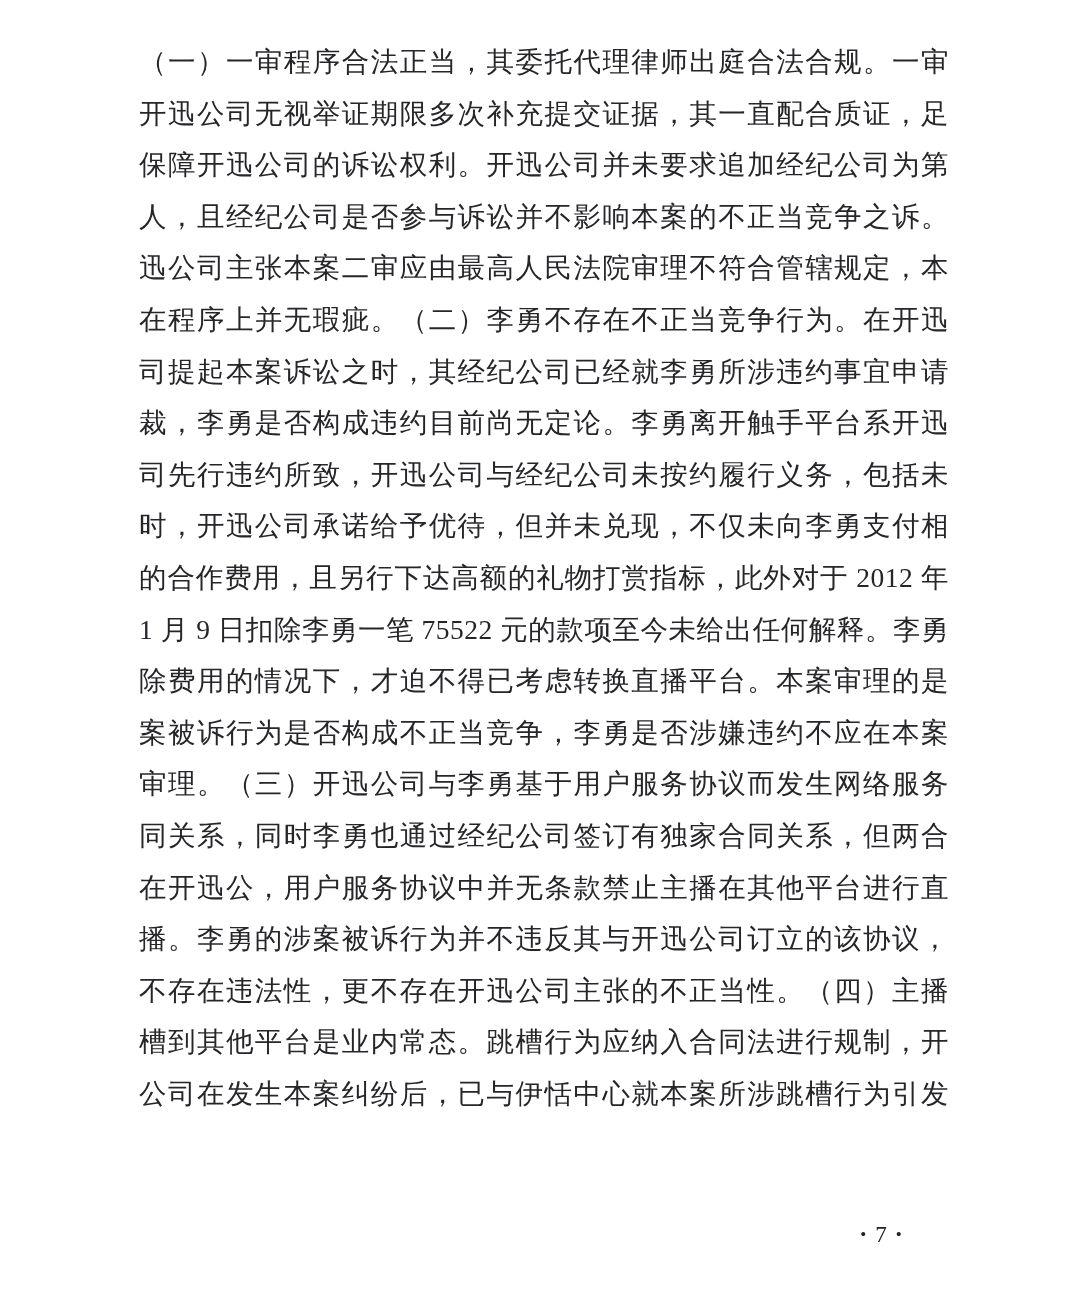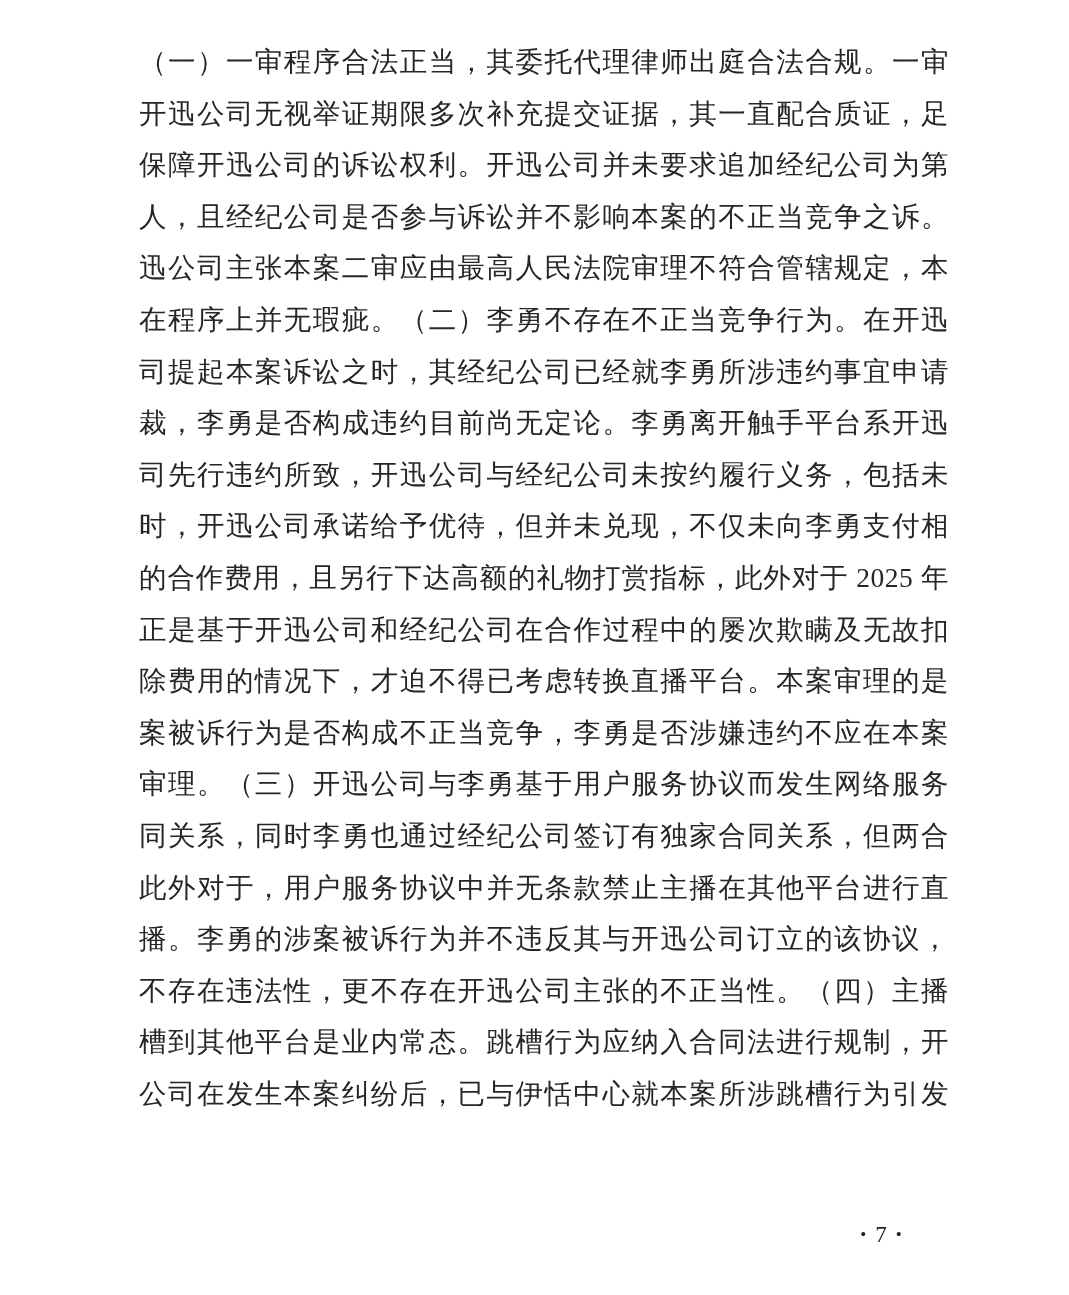--- a/index.html
+++ b/index.html
@@ -64,27 +64,27 @@
     <div class="line">（一）一审程序合法正当，其委托代理律师出庭合法合规。一审中</div>
     <div class="line">开迅公司无视举证期限多次补充提交证据，其一直配合质证，足以</div>
     <div class="line">保障开迅公司的诉讼权利。开迅公司并未要求追加经纪公司为第三</div>
     <div class="line">人，且经纪公司是否参与诉讼并不影响本案的不正当竞争之诉。开</div>
     <div class="line">迅公司主张本案二审应由最高人民法院审理不符合管辖规定，本案</div>
     <div class="line">在程序上并无瑕疵。（二）李勇不存在不正当竞争行为。在开迅公</div>
     <div class="line">司提起本案诉讼之时，其经纪公司已经就李勇所涉违约事宜申请仲</div>
     <div class="line">裁，李勇是否构成违约目前尚无定论。李勇离开触手平台系开迅公</div>
     <div class="line">司先行违约所致，开迅公司与经纪公司未按约履行义务，包括未向</div>
     <div class="line">时，开迅公司承诺给予优待，但并未兑现，不仅未向李勇支付相应</div>
-    <div class="line">的合作费用，且另行下达高额的礼物打赏指标，此外对于 2025 年</div>
-    <div class="line">正是基于开迅公司和经纪公司在合作过程中的屡次欺瞒及无故扣</div>
+    <div class="line">的合作费用，且另行下达高额的礼物打赏指标，此外对于 2012 年</div>
+    <div class="line">1 月 9 日扣除李勇一笔 75522 元的款项至今未给出任何解释。李勇</div>
     <div class="line">除费用的情况下，才迫不得已考虑转换直播平台。本案审理的是涉</div>
     <div class="line">案被诉行为是否构成不正当竞争，李勇是否涉嫌违约不应在本案中</div>
     <div class="line">审理。（三）开迅公司与李勇基于用户服务协议而发生网络服务合</div>
     <div class="line">同关系，同时李勇也通过经纪公司签订有独家合同关系，但两合同</div>
-    <div class="line">此外对于，用户服务协议中并无条款禁止主播在其他平台进行直</div>
+    <div class="line">在开迅公，用户服务协议中并无条款禁止主播在其他平台进行直</div>
     <div class="line">播。李勇的涉案被诉行为并不违反其与开迅公司订立的该协议，亦</div>
     <div class="line">不存在违法性，更不存在开迅公司主张的不正当性。（四）主播跳</div>
     <div class="line">槽到其他平台是业内常态。跳槽行为应纳入合同法进行规制，开迅</div>
     <div class="line">公司在发生本案纠纷后，已与伊恬中心就本案所涉跳槽行为引发的</div>
   </div>
 
   <div class="page-footer">
     <span class="dot">•</span><span class="num">7</span><span class="dot">•</span>
   </div>
 

